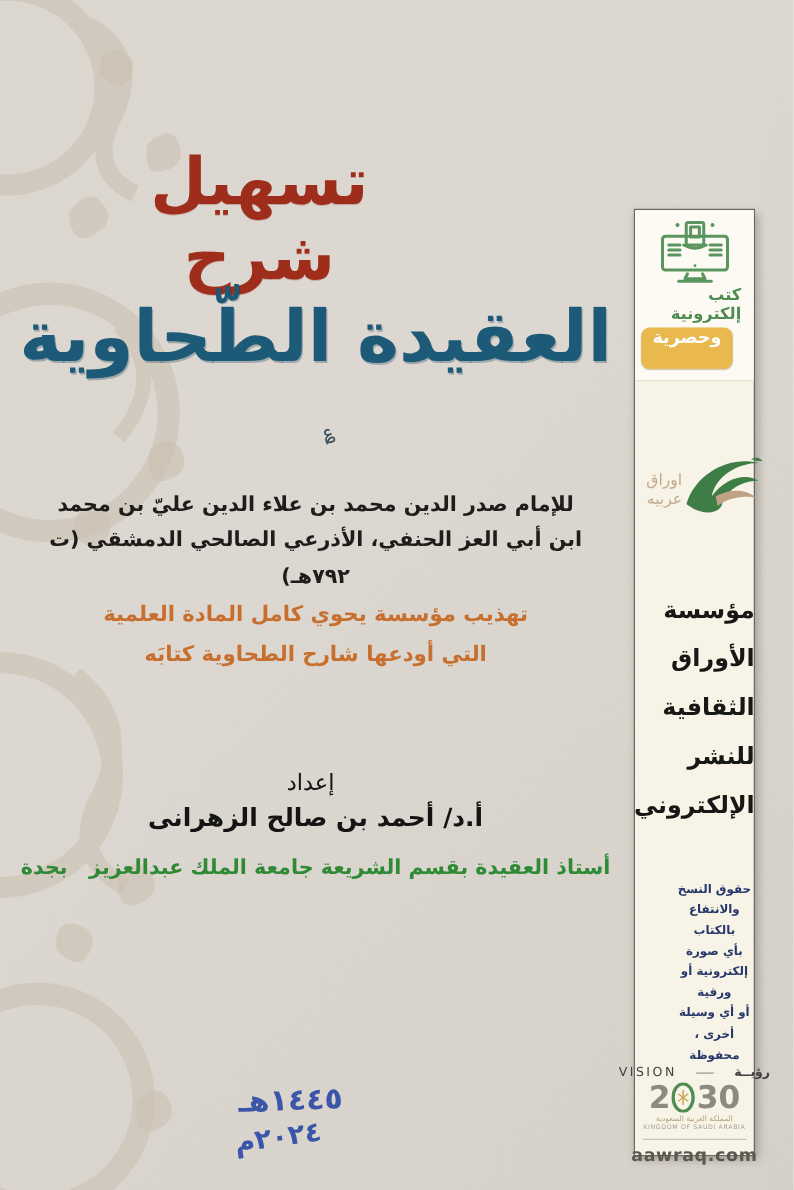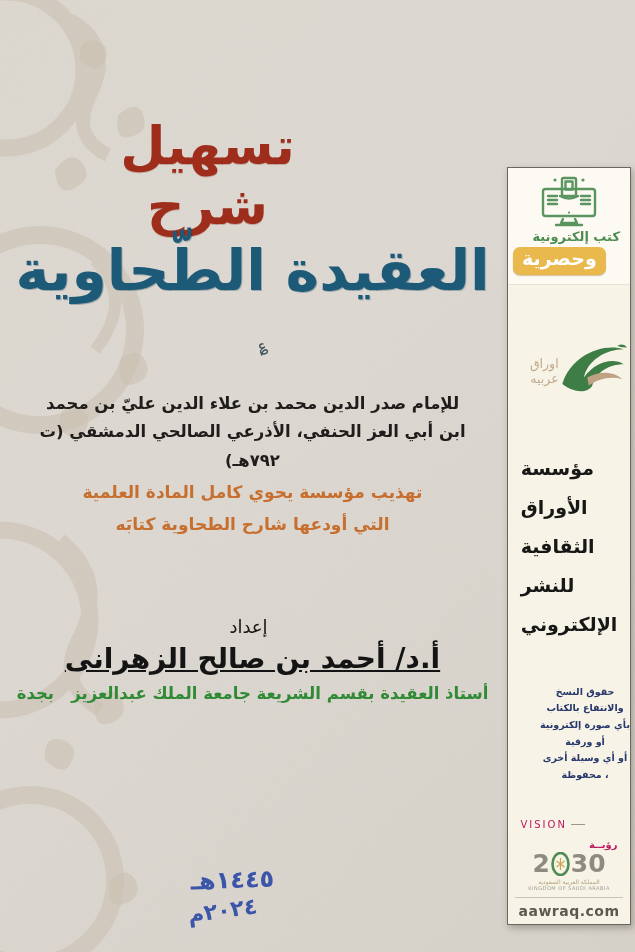--- a/index.html
+++ b/index.html
@@ -35,76 +35,76 @@
   .subtitle{
     position:absolute;top:476px;left:20px;right:20px;
     font-size:17px;font-weight:bold;color:#c76f2e;line-height:1.9;
   }
   .prep-label{
     position:absolute;top:616px;left:20px;right:28px;
     font-size:18px;color:#141414;
   }
   .prep-name{
     position:absolute;top:642px;left:20px;right:20px;
-    font-size:28px;font-weight:bold;color:#141414;text-decoration:underline;
+    font-size:20px;font-weight:bold;color:#141414;
   }
   .affiliation{
     position:absolute;top:684px;left:6px;right:6px;
     font-size:16.5px;font-weight:bold;color:#2f8a35;
   }
   .year-hijri{
     position:absolute;top:866px;left:0;right:40px;
     font-size:24px;font-weight:bold;color:#3b55a8;transform:rotate(-2deg);
   }
   .year-greg{
     position:absolute;top:898px;left:0;right:60px;
     font-size:22px;font-weight:bold;color:#3b55a8;transform:rotate(-8deg);
   }
 
   
   .panel{
-    position:absolute;left:507px;top:167px;width:124px;height:758px;
+    position:absolute;left:507px;top:167px;width:97px;height:758px;
     background:#f7f4e7;border:1.5px solid #69675f;
     box-shadow:2px 3px 7px rgba(60,55,45,.35);
     display:flex;flex-direction:column;align-items:center;direction:rtl;
     box-sizing:border-box;
   }
   .ebook-card{
     width:100%;box-sizing:border-box;background:#fcfaf2;
     border-bottom:1px solid #e8e3d2;
     display:flex;flex-direction:column;align-items:center;
     padding:7px 3px 9px;
   }
   .ebook-label{
     font-size:13px;font-weight:bold;color:#4e8d52;
     align-self:flex-start;padding-right:7px;margin-top:2px;
   }
   .ebook-badge{
     align-self:flex-end;margin-left:2px;margin-top:3px;
-    background:#e9b94d;color:#fff;font-size:19px;font-weight:bold;
-    border-radius:7px;padding:0 9px 6px;
+    background:#e9b94d;color:#fff;font-size:14px;font-weight:bold;
+    border-radius:7px;padding:0 9px 17px;
     box-shadow:0 1px 1px rgba(120,90,20,.35);
   }
   .logo-block{margin-top:50px;display:flex;align-items:center;}
   .logo-text{font-size:12.5px;color:#c2a98c;margin-top:2px;letter-spacing:.5px;}
   .foundation{
-    margin-top:44px;text-align:left;
+    margin-top:44px;text-align:right;
     font-size:19px;font-weight:bold;color:#171716;line-height:2.05;
   }
   .foundation span{display:block;}
   .copyright{
     margin-top:40px;text-align:center;
     font-size:9.5px;font-weight:bold;color:#26376b;line-height:1.75;
     letter-spacing:0;
   }
   .copyright span{display:block;padding-left:32px;}
   .vision{margin-top:auto;display:flex;flex-direction:column;align-items:center;padding-bottom:5px;width:100%;}
-  .vision-row1{direction:ltr;display:flex;align-items:center;gap:4px;color:#be185d;}
+  .vision-row1{direction:ltr;display:flex;align-items:center;gap:16px;color:#404040;}
   .v-en{font-size:10px;letter-spacing:2px;}
-  .v-ar{font-size:10px;font-weight:bold;margin-top:40px;}
+  .v-ar{font-size:10px;font-weight:bold;}
   .v-line{width:14px;height:1px;background:#9a988d;}
   .vision-year{direction:ltr;display:flex;align-items:center;font-size:25px;font-weight:bold;color:#8d8b80;line-height:1;margin-top:1px;}
   .kingdom-ar{font-size:6px;color:#b3a47c;margin-top:2px;}
   .kingdom-en{font-size:5px;color:#a09e93;letter-spacing:.5px;}
   .v-divider{width:88%;height:1px;background:#c9c5b6;margin:6px 0 5px;}
   .website{font-size:14px;font-weight:bold;color:#5b594f;letter-spacing:.5px;direction:ltr;}
 </style>
 </head>
 <body>
 

